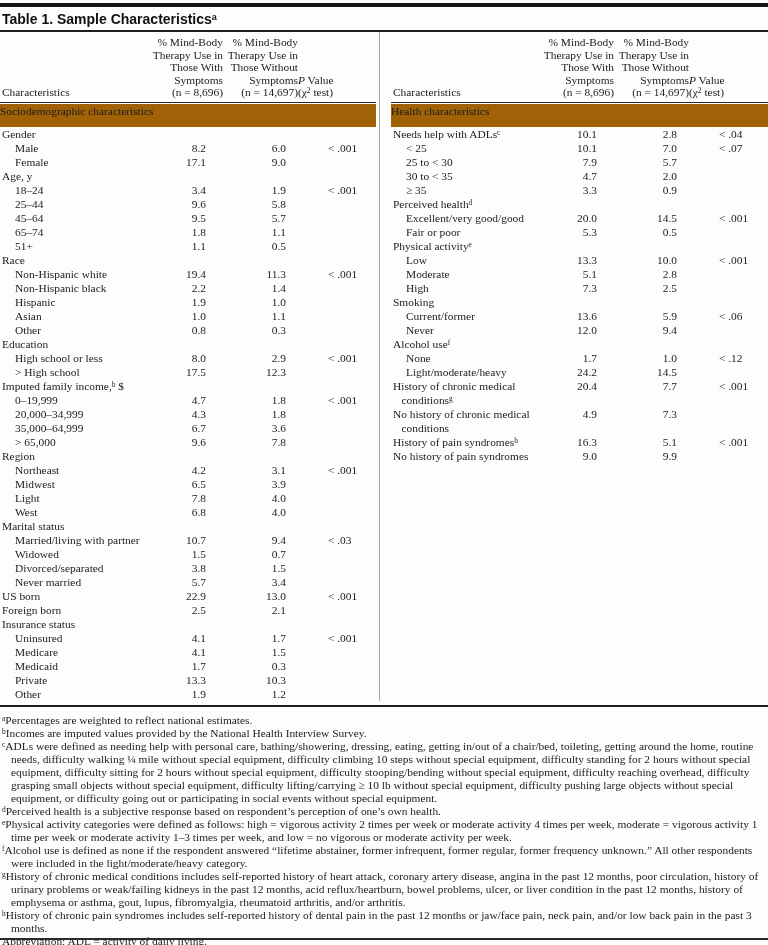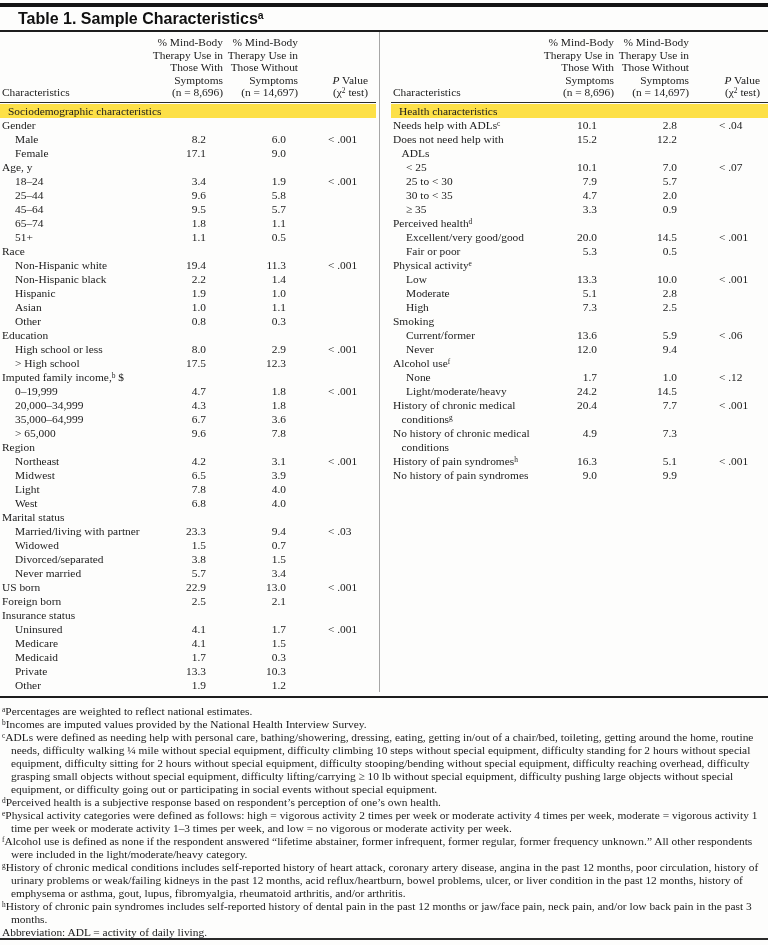--- a/index.html
+++ b/index.html
@@ -5,41 +5,41 @@
   html,body { margin:0; padding:0; background:#ffffff; }
   .page {
     position:relative; width:768px; height:945px; background:#fdfdfc;
     font-family:"Liberation Serif", serif; color:#1b1b1b; overflow:hidden;
   }
   .rule-thick { height:4px; background:#141414; margin-top:3px; }
   .rule-med   { height:2px; background:#1d1d1d; }
   .rule-thin  { height:2px; background:#2a2a2a; }
   .title {
     font-family:"Liberation Sans", sans-serif; font-weight:bold;
-    font-size:16px; line-height:18px; padding:3px 2px 2px 18px; color:#101010;
+    font-size:14px; line-height:18px; padding:3px 2px 2px 2px; color:#101010;
   }
   .tables { display:flex; align-items:stretch; }
   .tcol { width:376px; }
   .tcol.right { width:377px; }
   .vdiv { width:1px; background:#a6a6a6; margin-left:3px; margin-right:11px; }
 
   .thead {
     display:grid; grid-template-columns:152px 62px 84px 1fr;
     align-items:end; font-size:11.4px; line-height:12.6px;
     border-bottom:1px solid #2a2a2a; padding:4px 0 3px 0;
   }
   .th { text-align:right; }
   .th.char { text-align:left; padding-left:2px; }
   .th.mid1 { margin:0 -9px 0 -7px; }
-  .th.p { text-align:right; padding-right:8px; }
+  .th.p { text-align:left; padding-right:8px; }
   .pl1::first-letter { font-style:italic; }
 
   .band {
-    background:#fde047; font-size:11.4px; line-height:15px; height:14px;
-    padding-left:8px; margin-top:1px;
+    background:#a16207; font-size:11.4px; line-height:15px; height:23px;
+    padding-left:0; margin-top:1px;
   }
 
   .trow { display:grid; grid-template-columns:152px 62px 84px 1fr; font-size:11.4px; line-height:14px; }
   .cell.label { white-space:pre-wrap; padding-left:2px; }
   .cell.label.ind { padding-left:15px; }
   .cell.v { text-align:right; }
   .cell.v.v1 { padding-right:8px; }
   .cell.v.v2 { padding-right:12px; }
   .cell.pv { padding-left:30px; }
 
@@ -237,21 +237,21 @@
           <div class="cell pv"></div>
         </div>
         <div class="trow">
           <div class="cell label">Marital status</div>
           <div class="cell v v1"></div>
           <div class="cell v v2"></div>
           <div class="cell pv"></div>
         </div>
         <div class="trow">
           <div class="cell label ind">Married/living with partner</div>
-          <div class="cell v v1">23.3</div>
+          <div class="cell v v1">10.7</div>
           <div class="cell v v2">9.4</div>
           <div class="cell pv">&lt; .03</div>
         </div>
         <div class="trow">
           <div class="cell label ind">Widowed</div>
           <div class="cell v v1">1.5</div>
           <div class="cell v v2">0.7</div>
           <div class="cell pv"></div>
         </div>
         <div class="trow">
@@ -325,27 +325,20 @@
             <div class="pl1">P Value</div>
             <div class="pl2">(χ<sup>2</sup> test)</div>
           </div>
         </div>
         <div class="band">Health characteristics</div>
         <div class="trow">
           <div class="cell label">Needs help with ADLs<sup>c</sup></div>
           <div class="cell v v1">10.1</div>
           <div class="cell v v2">2.8</div>
           <div class="cell pv">&lt; .04</div>
-        </div>
-        <div class="trow">
-          <div class="cell label">Does not need help with
-   ADLs</div>
-          <div class="cell v v1">15.2</div>
-          <div class="cell v v2">12.2</div>
-          <div class="cell pv"></div>
         </div>
         <div class="trow">
           <div class="cell label ind">&lt; 25</div>
           <div class="cell v v1">10.1</div>
           <div class="cell v v2">7.0</div>
           <div class="cell pv">&lt; .07</div>
         </div>
         <div class="trow">
           <div class="cell label ind">25 to &lt; 30</div>
           <div class="cell v v1">7.9</div>

